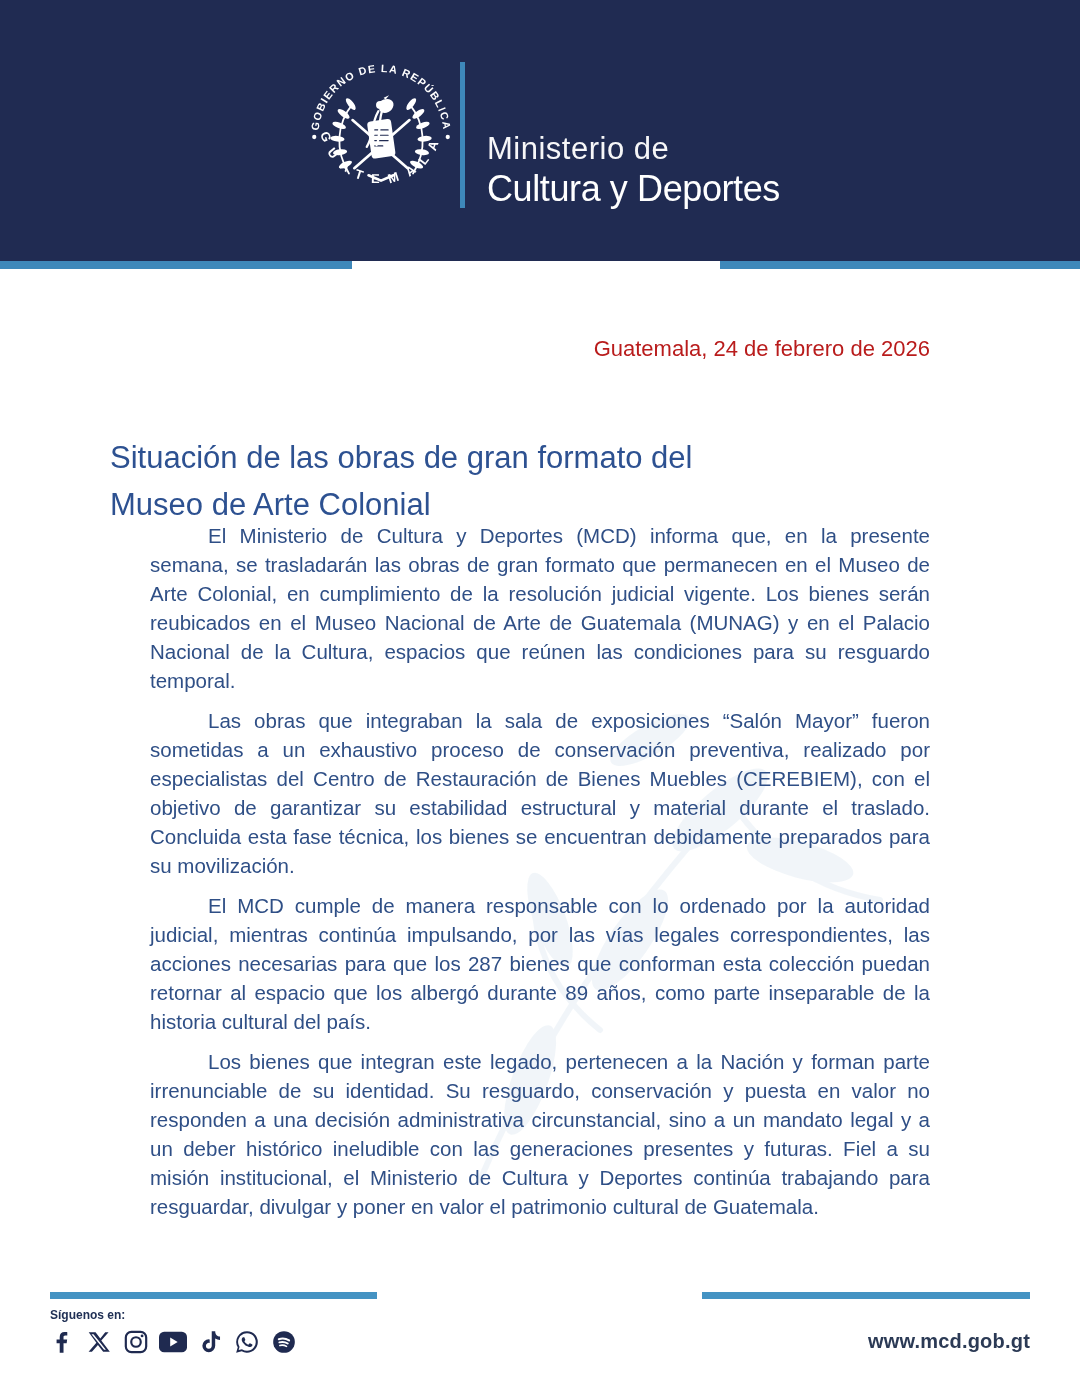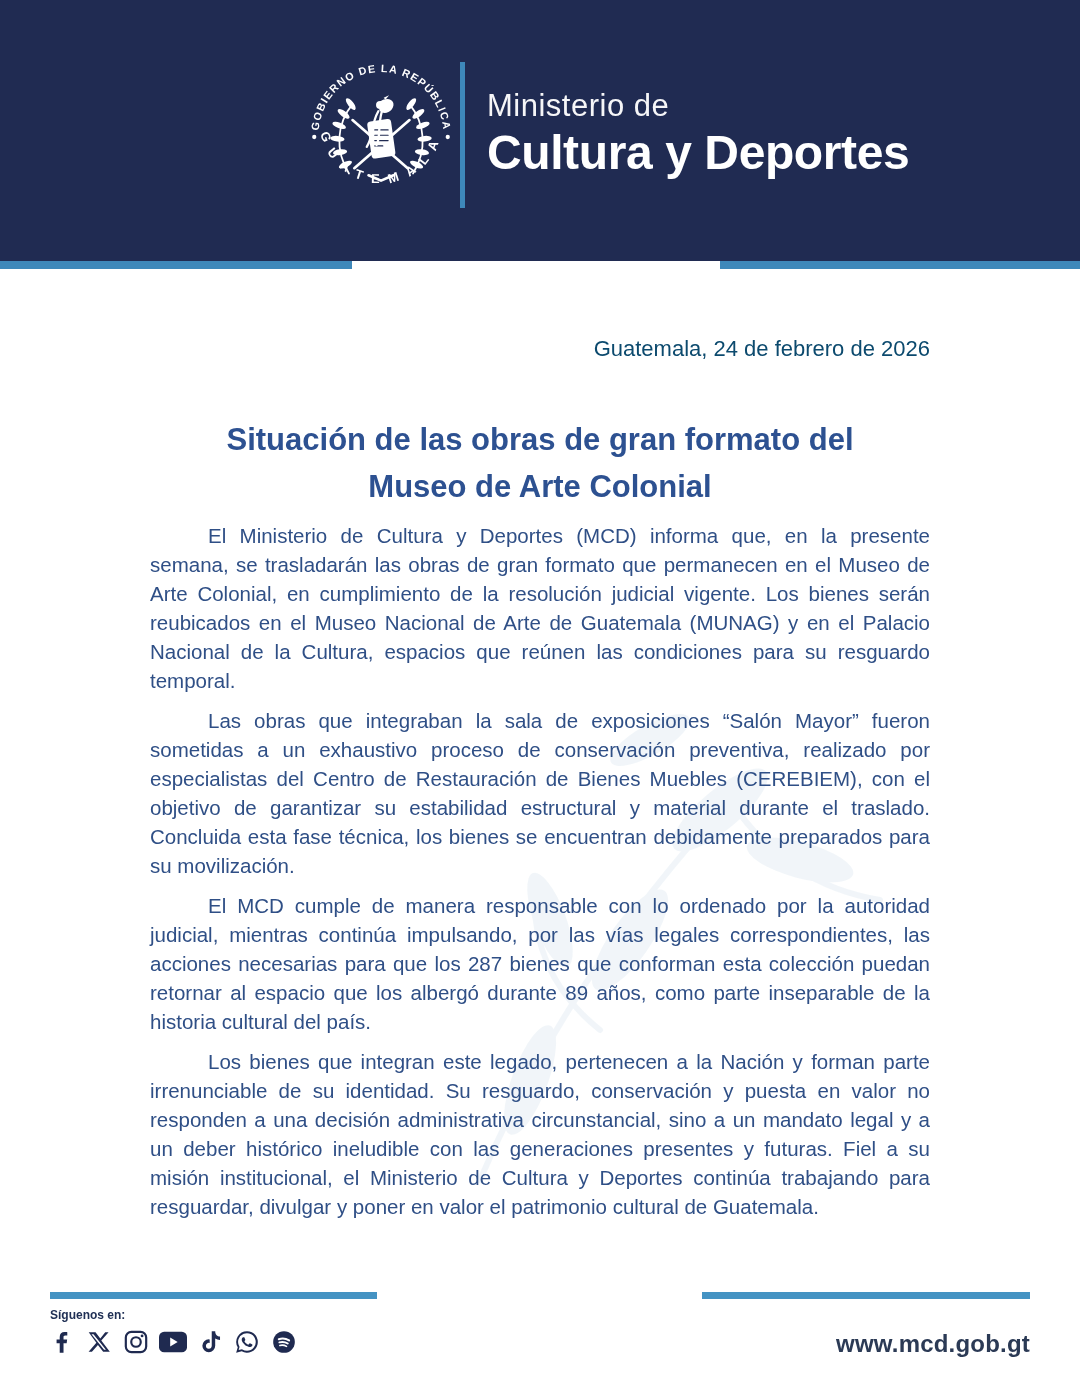--- a/index.html
+++ b/index.html
@@ -6,54 +6,54 @@
   .page{
     position:relative;width:1080px;height:1396px;margin:0 auto;
     background:#ffffff;overflow:hidden;
     font-family:"Liberation Sans",sans-serif;
   }
   
   .banner{position:absolute;left:0;top:0;width:1080px;height:261px;background:#202b52;}
   .seal{position:absolute;left:292px;top:40px;width:178px;height:178px;}
   .divider{position:absolute;left:460px;top:62px;width:5px;height:146px;background:#3e88ba;}
   .ministry{position:absolute;left:487px;top:88px;color:#ffffff;}
-  .ministry .l1{font-size:31px;font-weight:400;letter-spacing:.5px;opacity:.96;}
-  .ministry .l2{font-size:48px;font-weight:700;letter-spacing:-.4px;margin-top:1px;}
+  .ministry .l1{font-size:31px;font-weight:400;letter-spacing:.5px;opacity:.96;margin-top:43px;}
+  .ministry .l2{font-size:36px;font-weight:400;letter-spacing:-.4px;margin-top:1px;}
   
   .strip{position:absolute;left:0;top:261px;width:1080px;height:8px;display:flex;}
   .strip .seg-l{width:352px;background:#3e88ba;}
   .strip .seg-m{width:368px;background:transparent;}
   .strip .seg-r{width:360px;background:#3e88ba;}
   
   .watermark{position:absolute;left:300px;top:560px;opacity:.09;pointer-events:none;}
   .date{
     position:absolute;left:150px;top:336px;width:780px;text-align:right;
-    font-size:22px;color:#0c4a6e;
+    font-size:22px;color:#b91c1c;
   }
   .doc-title{
-    position:absolute;left:110px;top:416px;width:860px;text-align:center;
-    font-size:31px;line-height:47px;font-weight:700;color:#2d5191;
+    position:absolute;left:110px;top:434px;width:860px;text-align:left;
+    font-size:31px;line-height:47px;font-weight:400;color:#2d5191;
   }
   .content{position:absolute;left:150px;top:512px;width:780px;margin-top:9px;}
   .content p{
     margin:0 0 11px 0;font-size:20.5px;line-height:29px;color:#2f4f86;
     text-align:justify;text-indent:58px;
   }
   
   .bar{position:absolute;height:7px;background:#4493c3;}
   .bar-left{left:50px;top:1292px;width:327px;}
   .bar-right{left:702px;top:1292px;width:328px;}
   .follow{position:absolute;left:50px;top:1308px;font-size:12px;font-weight:700;color:#203055;}
   .social{position:absolute;left:48px;top:1328px;display:flex;align-items:center;gap:9px;color:#1f2a50;}
   .social .icon{display:inline-flex;width:28px;height:28px;align-items:center;justify-content:center;}
   .social .icon svg{width:26px;height:26px;display:block;}
   .social .icon.yt svg{width:30px;height:22px;}
   .website{
     position:absolute;left:630px;top:1330px;width:400px;text-align:right;
-    font-size:24px;font-weight:700;color:#2b3a55;letter-spacing:.2px;
+    font-size:20px;font-weight:700;color:#2b3a55;letter-spacing:.2px;
   }
 </style>
 </head>
 <body>
 
 <div class="page">
 
   <div class="banner">
 
     <svg class="seal" viewBox="0 0 200 200">

